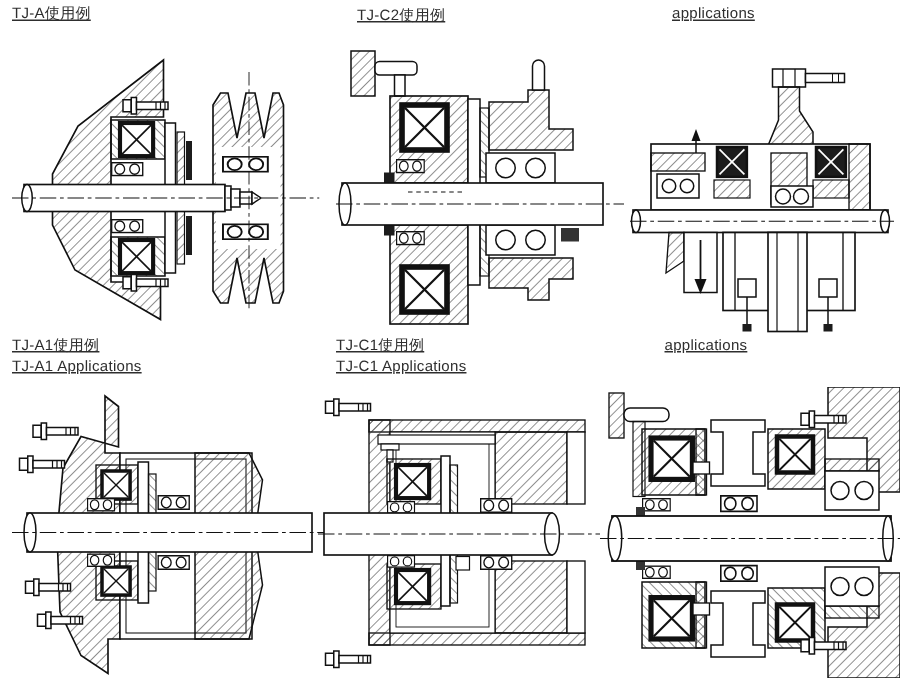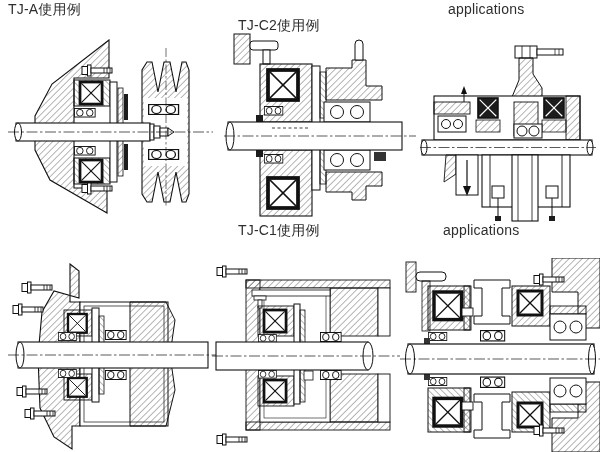--- a/index.html
+++ b/index.html
@@ -1,18 +1,18 @@
 <!DOCTYPE html>
 <html><head>
 <meta charset="utf-8">
 <style>
   html,body{margin:0;padding:0;background:#fff;}
   .page{position:relative;width:600px;height:452px;background:#fff;overflow:hidden;
         font-family:"Liberation Sans","DejaVu Sans",sans-serif;}
-  .lbl{position:absolute;font-size:14px;line-height:13.5px;color:#2e2e2e;letter-spacing:.2px;white-space:nowrap;}
+  .lbl{position:absolute;font-size:10px;line-height:13.5px;color:#2e2e2e;letter-spacing:.2px;white-space:nowrap;text-decoration:underline;}
   svg.draw{position:absolute;}
 </style>
 </head>
 <body>
 
 <div class="page">
 
   <svg width="0" height="0" style="position:absolute">
     <defs>
       <pattern id="ph" patternUnits="userSpaceOnUse" width="4.6" height="4.6" patternTransform="rotate(45)">
@@ -43,28 +43,33 @@
         <line x1="22" y1="3" x2="22" y2="8" stroke="#111" stroke-width="0.8"></line>
         <line x1="25" y1="3" x2="25" y2="8" stroke="#111" stroke-width="0.8"></line>
         <line x1="28" y1="3" x2="28" y2="8" stroke="#111" stroke-width="0.8"></line>
       </g>
     </defs>
   </svg>
 
   <div class="lbl" style="left:8px;top:3px">
     <div>TJ-A使用例</div>
   </div>
-  <div class="lbl" style="left:238px;top:19px">
+  <div class="lbl" style="left:238px;top:4px">
     <div>TJ-C2使用例</div>
   </div>
   <div class="lbl" style="left:448px;top:3px">
     <div>applications</div>
   </div>
-  <div class="lbl" style="left:238px;top:224px">
+  <div class="lbl" style="left:8px;top:224px">
+    <div>TJ-A1使用例</div>
+    <div>TJ-A1 Applications</div>
+  </div>
+  <div class="lbl" style="left:224px;top:224px">
     <div>TJ-C1使用例</div>
+    <div>TJ-C1 Applications</div>
   </div>
   <div class="lbl" style="left:443px;top:224px">
     <div>applications</div>
   </div>
 
   <svg class="draw" style="left:8px;top:36px" width="205" height="184" viewBox="0 0 205 184">
     <g>
       <path d="M101,4 L44,48 L27,80 L27,114 L42,144 L99,177 L99,152 L66,152 L66,42 L101,42 Z" fill="url(#ph)" stroke="#111" stroke-width="1.1"></path>
     </g>
     <g>

